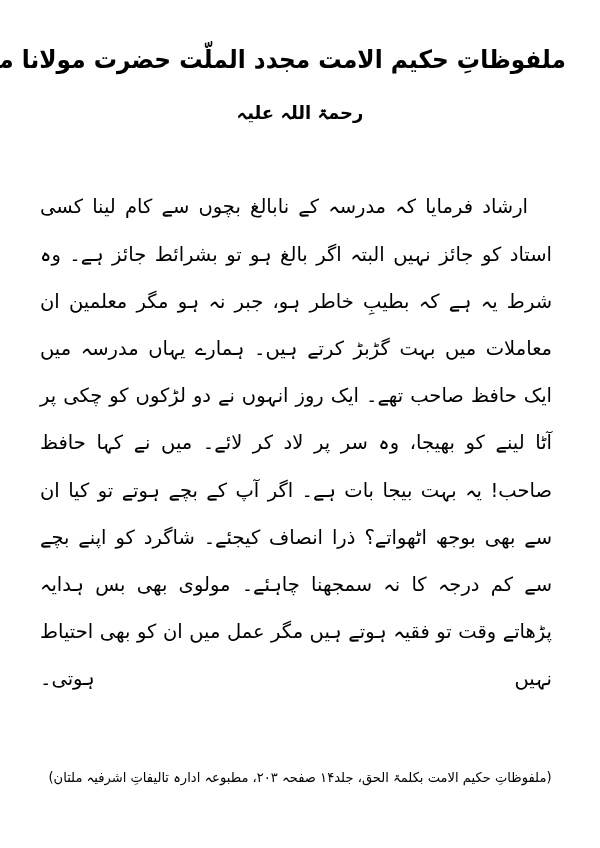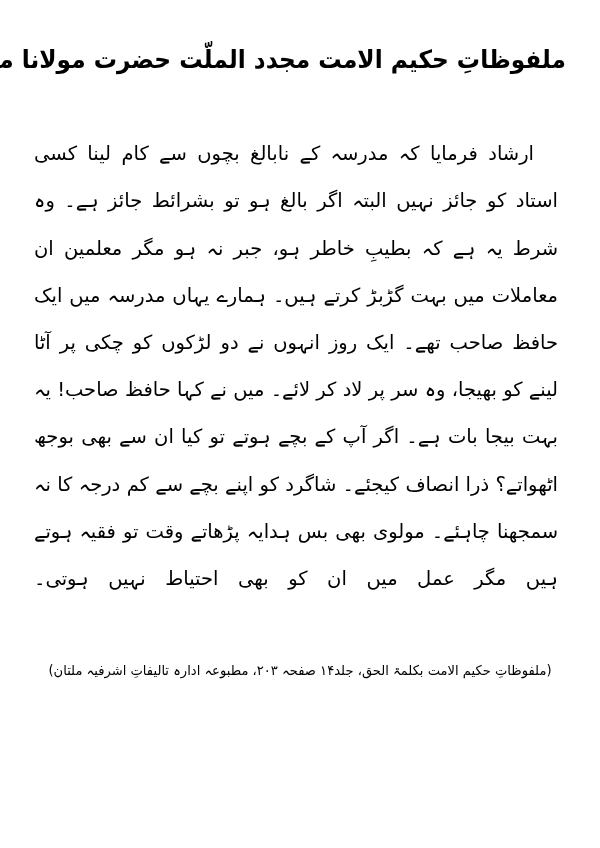--- a/index.html
+++ b/index.html
@@ -73,21 +73,21 @@
     unicode-bidi: isolate;
     margin-top: 52px;
     padding: 0 42px 0 34px;
     font-size: 19.5px;
     line-height: 2.42;
     text-align: justify;
     text-align-last: justify;
     font-weight: 400;
   }
   .body-block p {
-    margin: 0;
+    margin: 6px;
     text-indent: 24px;
   }
 
   
   .citation {
     direction: rtl;
     unicode-bidi: isolate;
     text-align: center;
     font-size: 13.5px;
     margin-top: 56px;
@@ -98,20 +98,21 @@
     transform-origin: center;
   }
 </style>
 </head>
 <body>
 
 <div class="page">
 
   <div class="title-block">
     <div class="doc-title">ملفوظاتِ حکیم الامت مجدد الملّت حضرت مولانا محمد اشرف علی تھانوی</div>
+    <div class="doc-subtitle">رحمۃ اللہ علیہ</div>
   </div>
 
 
   <div class="body-block">
     <p>ارشاد فرمایا کہ مدرسہ کے نابالغ بچوں سے کام لینا کسی استاد کو جائز نہیں البتہ اگر بالغ ہو تو بشرائط جائز ہے۔ وہ شرط یہ ہے کہ بطیبِ خاطر ہو، جبر نہ ہو مگر معلمین ان معاملات میں بہت گڑبڑ کرتے ہیں۔ ہمارے یہاں مدرسہ میں ایک حافظ صاحب تھے۔ ایک روز انہوں نے دو لڑکوں کو چکی پر آٹا لینے کو بھیجا، وہ سر پر لاد کر لائے۔ میں نے کہا حافظ صاحب! یہ بہت بیجا بات ہے۔ اگر آپ کے بچے ہوتے تو کیا ان سے بھی بوجھ اٹھواتے؟ ذرا انصاف کیجئے۔ شاگرد کو اپنے بچے سے کم درجہ کا نہ سمجھنا چاہئے۔ مولوی بھی بس ہدایہ پڑھاتے وقت تو فقیہ ہوتے ہیں مگر عمل میں ان کو بھی احتیاط نہیں ہوتی۔</p>
   </div>
 
   <div class="citation">(ملفوظاتِ حکیم الامت بکلمۃ الحق، جلد۱۴ صفحہ ۲۰۳، مطبوعہ ادارہ تالیفاتِ اشرفیہ ملتان)</div>
 
 </div>

